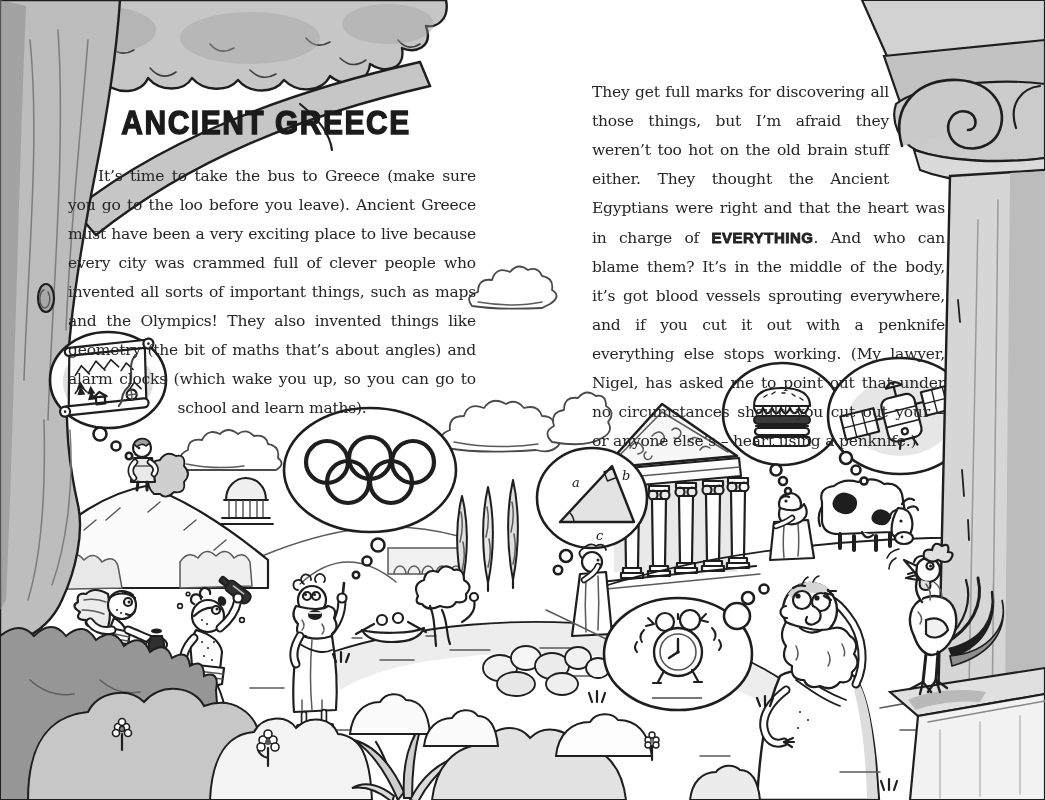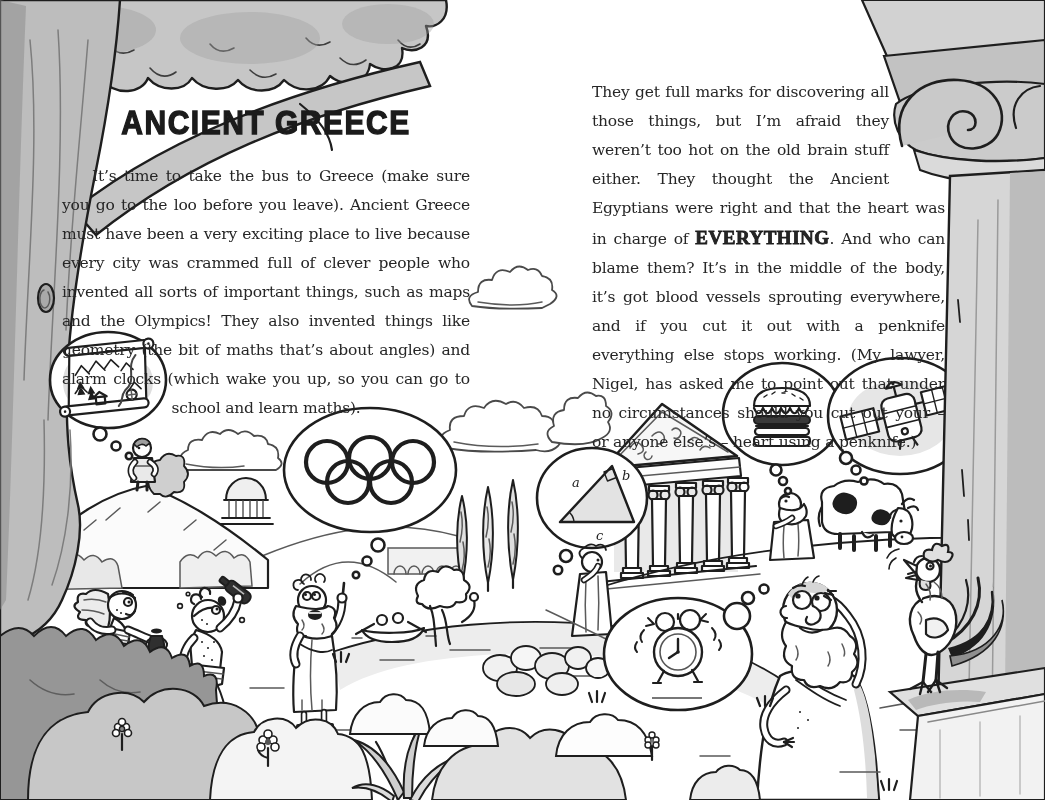--- a/index.html
+++ b/index.html
@@ -5,24 +5,24 @@
   html,body{margin:0;padding:0;background:#777;}
   .page{position:relative;width:1045px;height:800px;background:#fff;overflow:hidden;
         font-family:"DejaVu Serif",serif;}
   .illo{position:absolute;left:0;top:0;width:1045px;height:800px;}
   .title{position:absolute;left:60px;top:86px;width:412px;text-align:center;
          font-family:"Liberation Sans",sans-serif;font-weight:bold;font-size:30px;
          letter-spacing:1.5px;color:#1b1b1b;-webkit-text-stroke:1.2px #1b1b1b;
          transform:scaleY(1.08);}
   .para{position:absolute;color:#262626;font-size:15.5px;line-height:29px;
         text-align:justify;letter-spacing:-0.2px;}
-  .para-left{left:62px;top:146px;width:408px;text-indent:30px;text-align-last:center;}
+  .para-left{left:68px;top:146px;width:408px;text-indent:30px;text-align-last:center;}
   .para-right{left:592px;top:62px;width:353px;}
   .cap-float{float:right;width:56px;height:96px;}
-  .shout{font-family:Liberation Serif, serif;font-weight:bold;font-size:19px;
+  .shout{font-family:Liberation Sans, sans-serif;font-weight:bold;font-size:15px;
          letter-spacing:.5px;-webkit-text-stroke:.8px #1b1b1b;}
   
   .o{stroke:#1e1e1e;stroke-width:2.2;fill:none;stroke-linecap:round;stroke-linejoin:round}
   .ow{stroke:#1e1e1e;stroke-width:2.2;fill:#fff;stroke-linecap:round;stroke-linejoin:round}
   .t{stroke:#5a5a5a;stroke-width:1.5;fill:none;stroke-linecap:round}
   .lo{stroke:#1e1e1e;stroke-width:9;fill:none;stroke-linecap:round}
   .li{stroke:#fff;stroke-width:5;fill:none;stroke-linecap:round}
   .lo2{stroke:#1e1e1e;stroke-width:6.5;fill:none;stroke-linecap:round}
   .li2{stroke:#fff;stroke-width:3.2;fill:none;stroke-linecap:round}
   .bub{stroke:#1e1e1e;stroke-width:2.6;fill:#fff}

